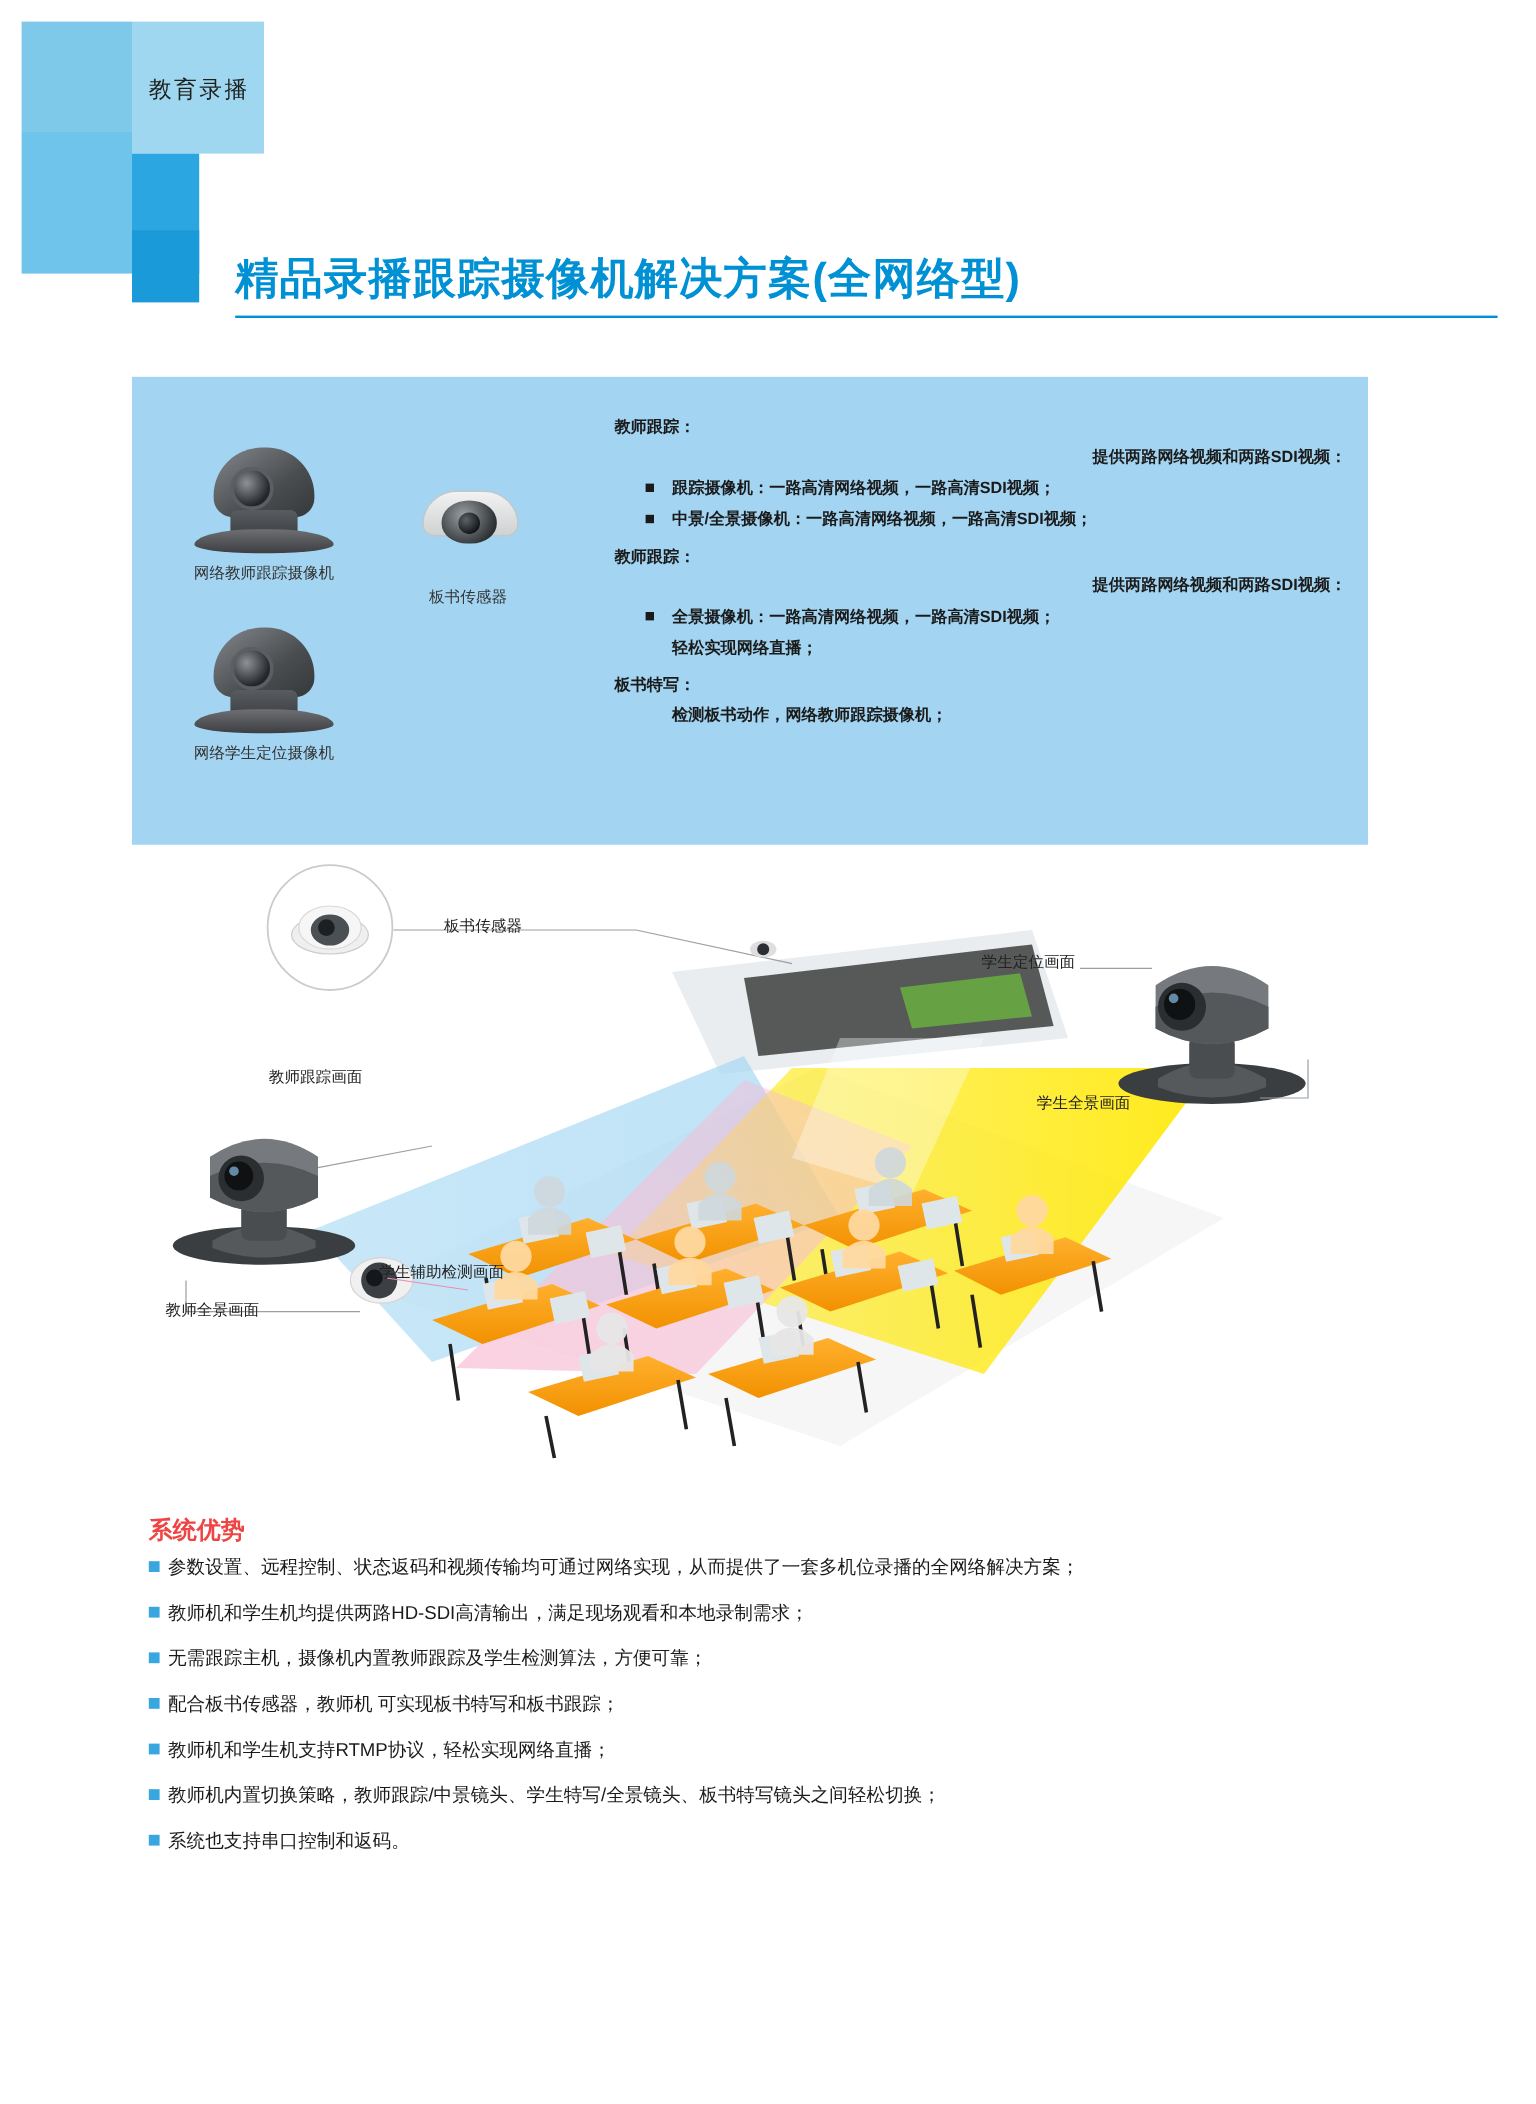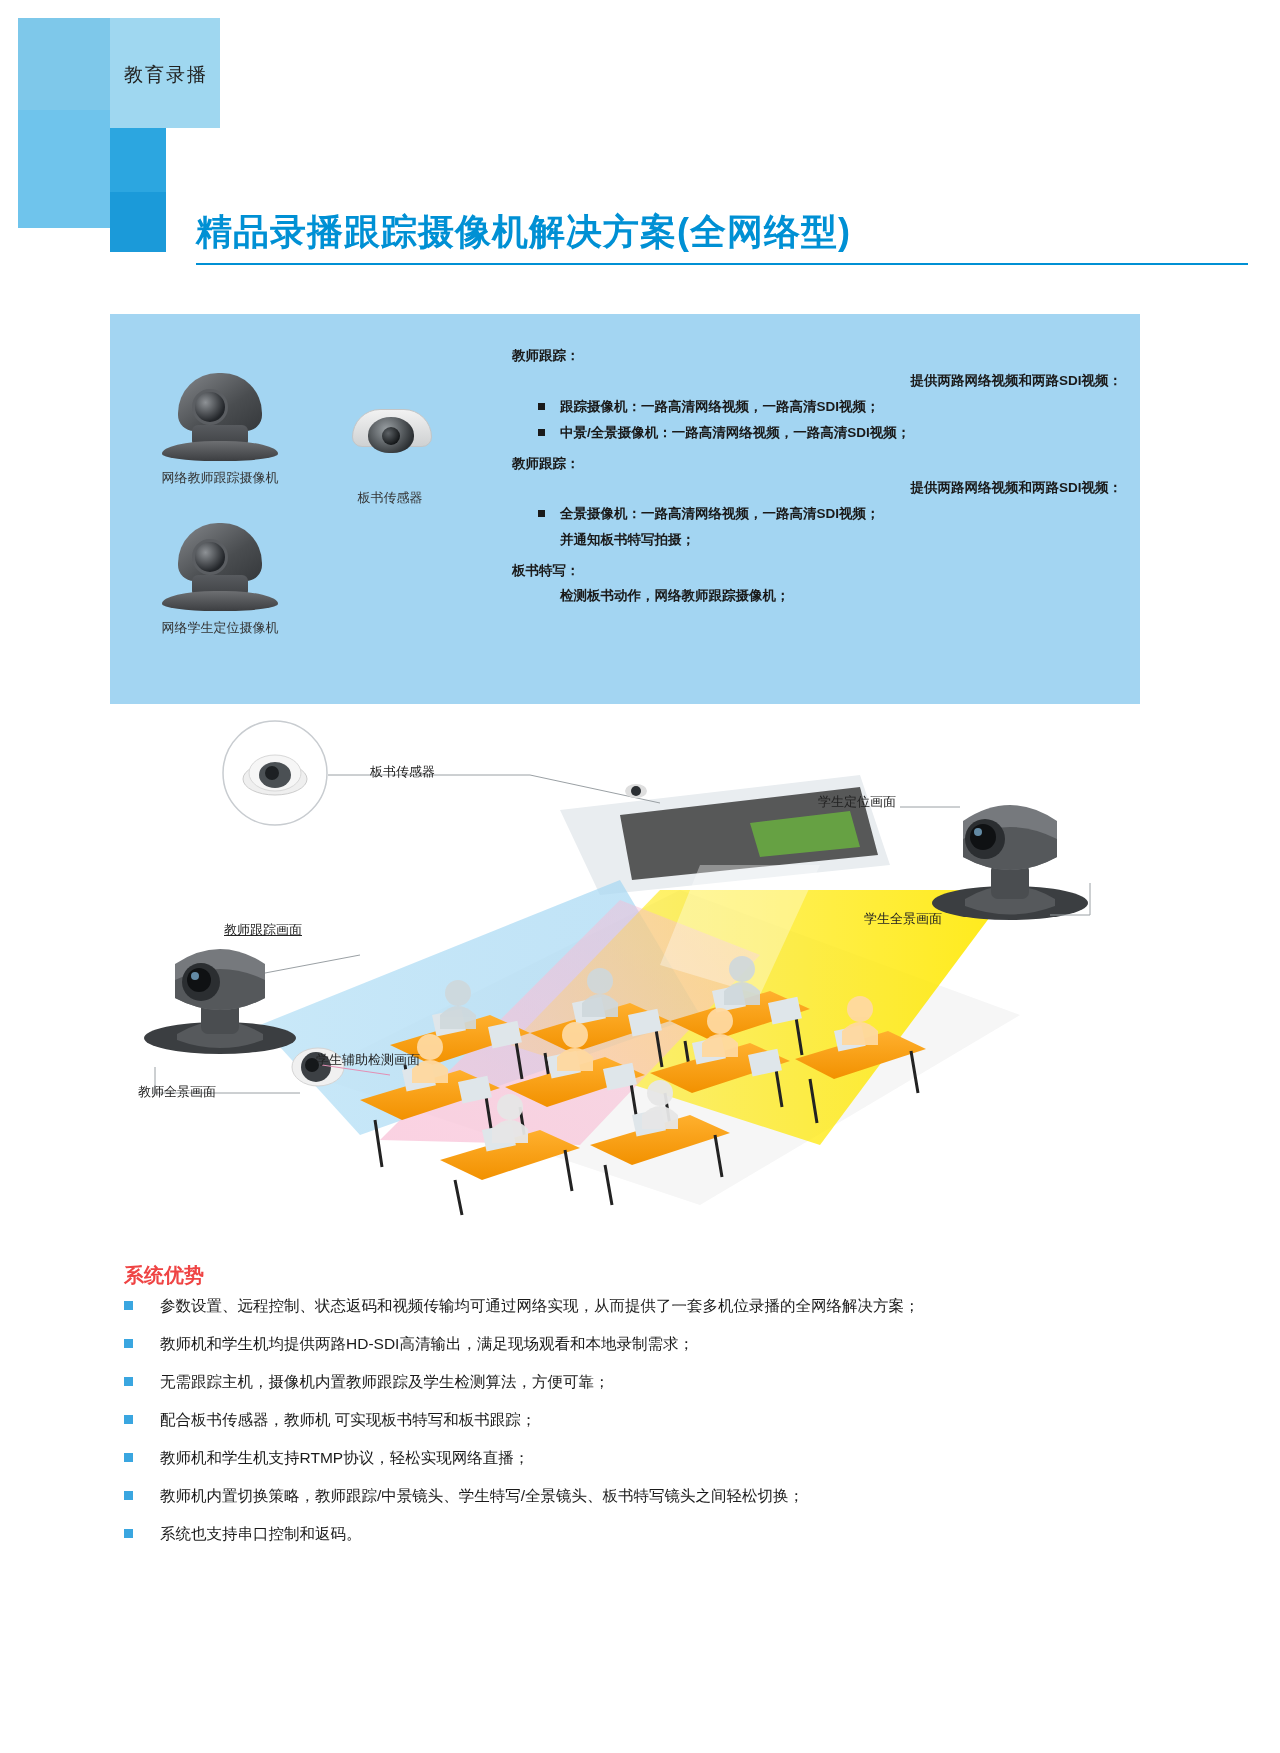--- a/index.html
+++ b/index.html
@@ -188,42 +188,42 @@
   .scene svg { display:block; }
   .scene-label {
     position: absolute;
     font-size: 13px;
     color: #222;
     white-space: nowrap;
   }
   .lbl-board    { left: 310px; top: 48px; }
   .lbl-stu-pos  { left: 758px; top: 78px; }
   .lbl-stu-full { left: 804px; top: 195px; }
-  .lbl-tea-trk  { left: 164px; top: 206px; text-decoration: underline; }
+  .lbl-tea-trk  { left: 164px; top: 174px; }
   .lbl-tea-full { left:  78px; top: 368px; }
   .lbl-stu-aux  { left: 256px; top: 336px; }
 
   
   .adv-title {
     position: absolute;
     left: 124px;
     top: 1262px;
     font-size: 20px;
     font-weight: bold;
     color: #ef4444;
   }
   .adv-list {
     position: absolute;
     left: 124px;
     top: 1296px;
     width: 1060px;
   }
   .adv-item {
     position: relative;
-    padding-left: 36px;
+    padding-left: 16px;
     margin-bottom: 17px;
     font-size: 15.5px;
     color: #1a1a1a;
   }
   .adv-item .bull {
     position: absolute;
     left: 0; top: 5px;
     width: 9px; height: 9px;
     background: #3aa6e0;
   }
@@ -291,21 +291,21 @@
     <span class="bull"></span>
     <span>中景/全景摄像机：一路高清网络视频，一路高清SDI视频；</span>
   </div>
 
   <div class="spec-head">教师跟踪：</div>
   <div class="spec-sub">提供两路网络视频和两路SDI视频：</div>
   <div class="spec-li">
     <span class="bull"></span>
     <span>全景摄像机：一路高清网络视频，一路高清SDI视频；</span>
   </div>
-  <div class="spec-plain">并通知板书特写拍摄；</div>
+  <div class="spec-plain">轻松实现网络直播；</div>
 
   <div class="spec-head">板书特写：</div>
   <div class="spec-plain">检测板书动作，网络教师跟踪摄像机；</div>
 </div>
 
 <div class="scene">
   <svg width="1160" height="510" viewBox="0 0 1160 510">
     <defs>
       <linearGradient id="gBlue" x1="0" y1="0" x2="1" y2="0">
         <stop offset="0" stop-color="#bfe4f7" stop-opacity=".85"></stop>

